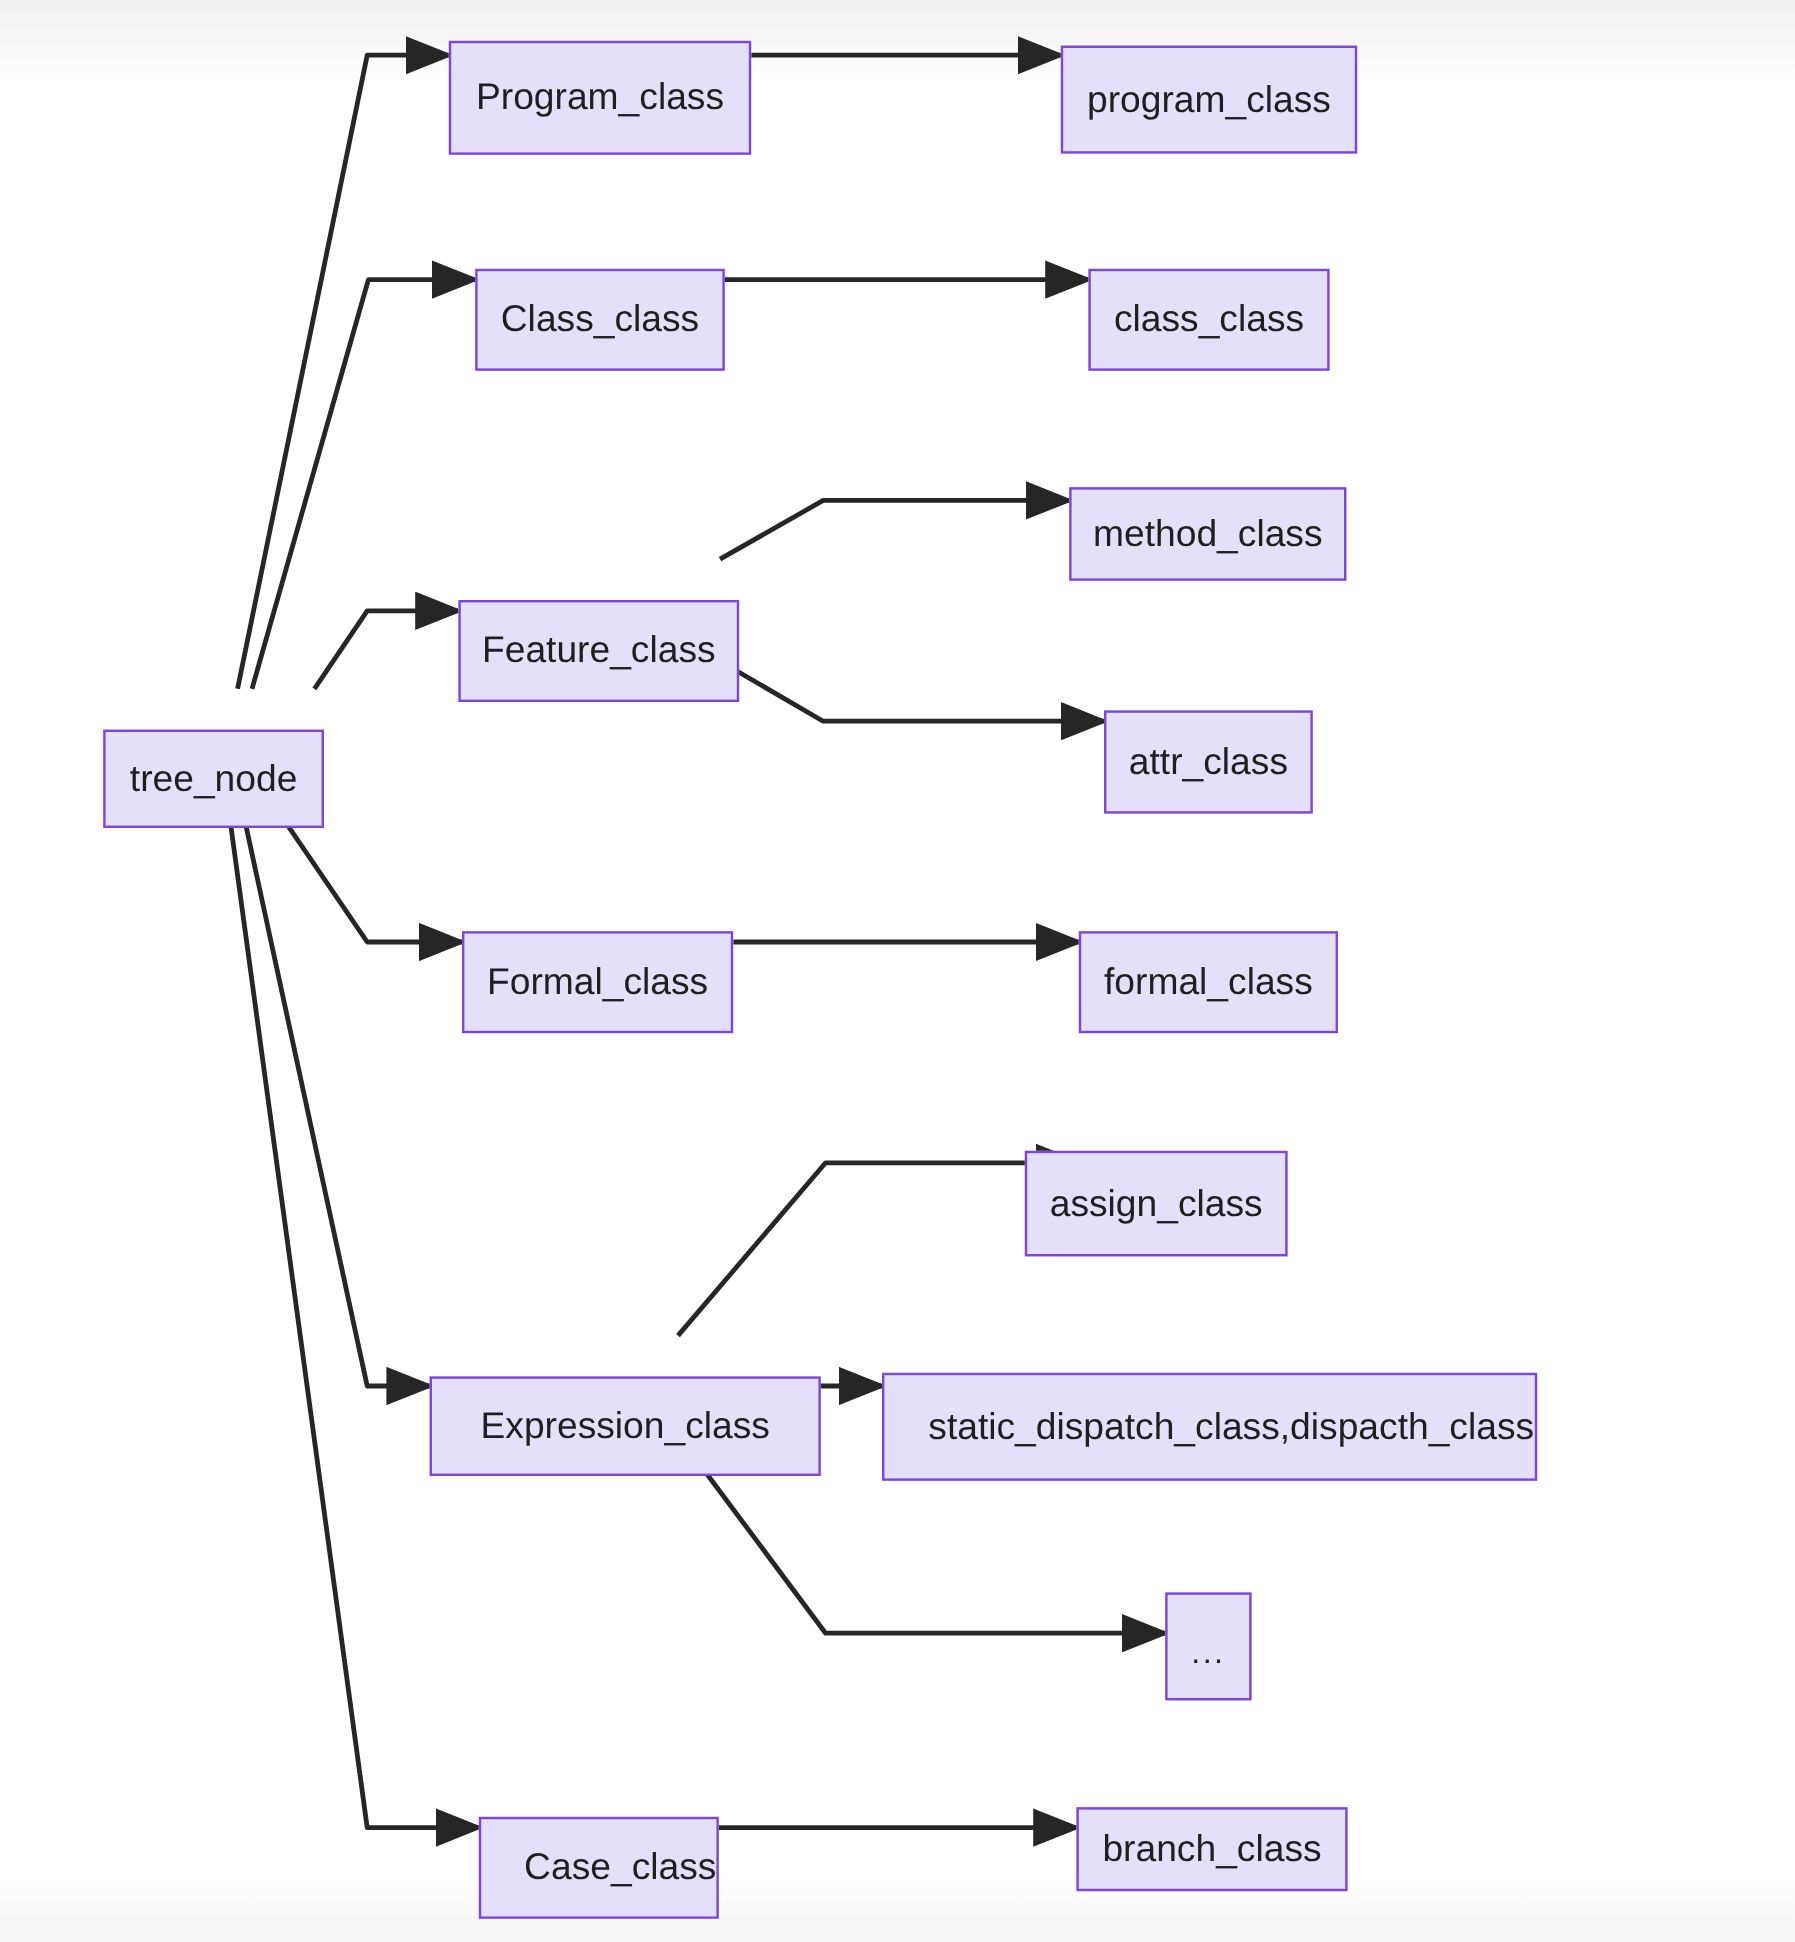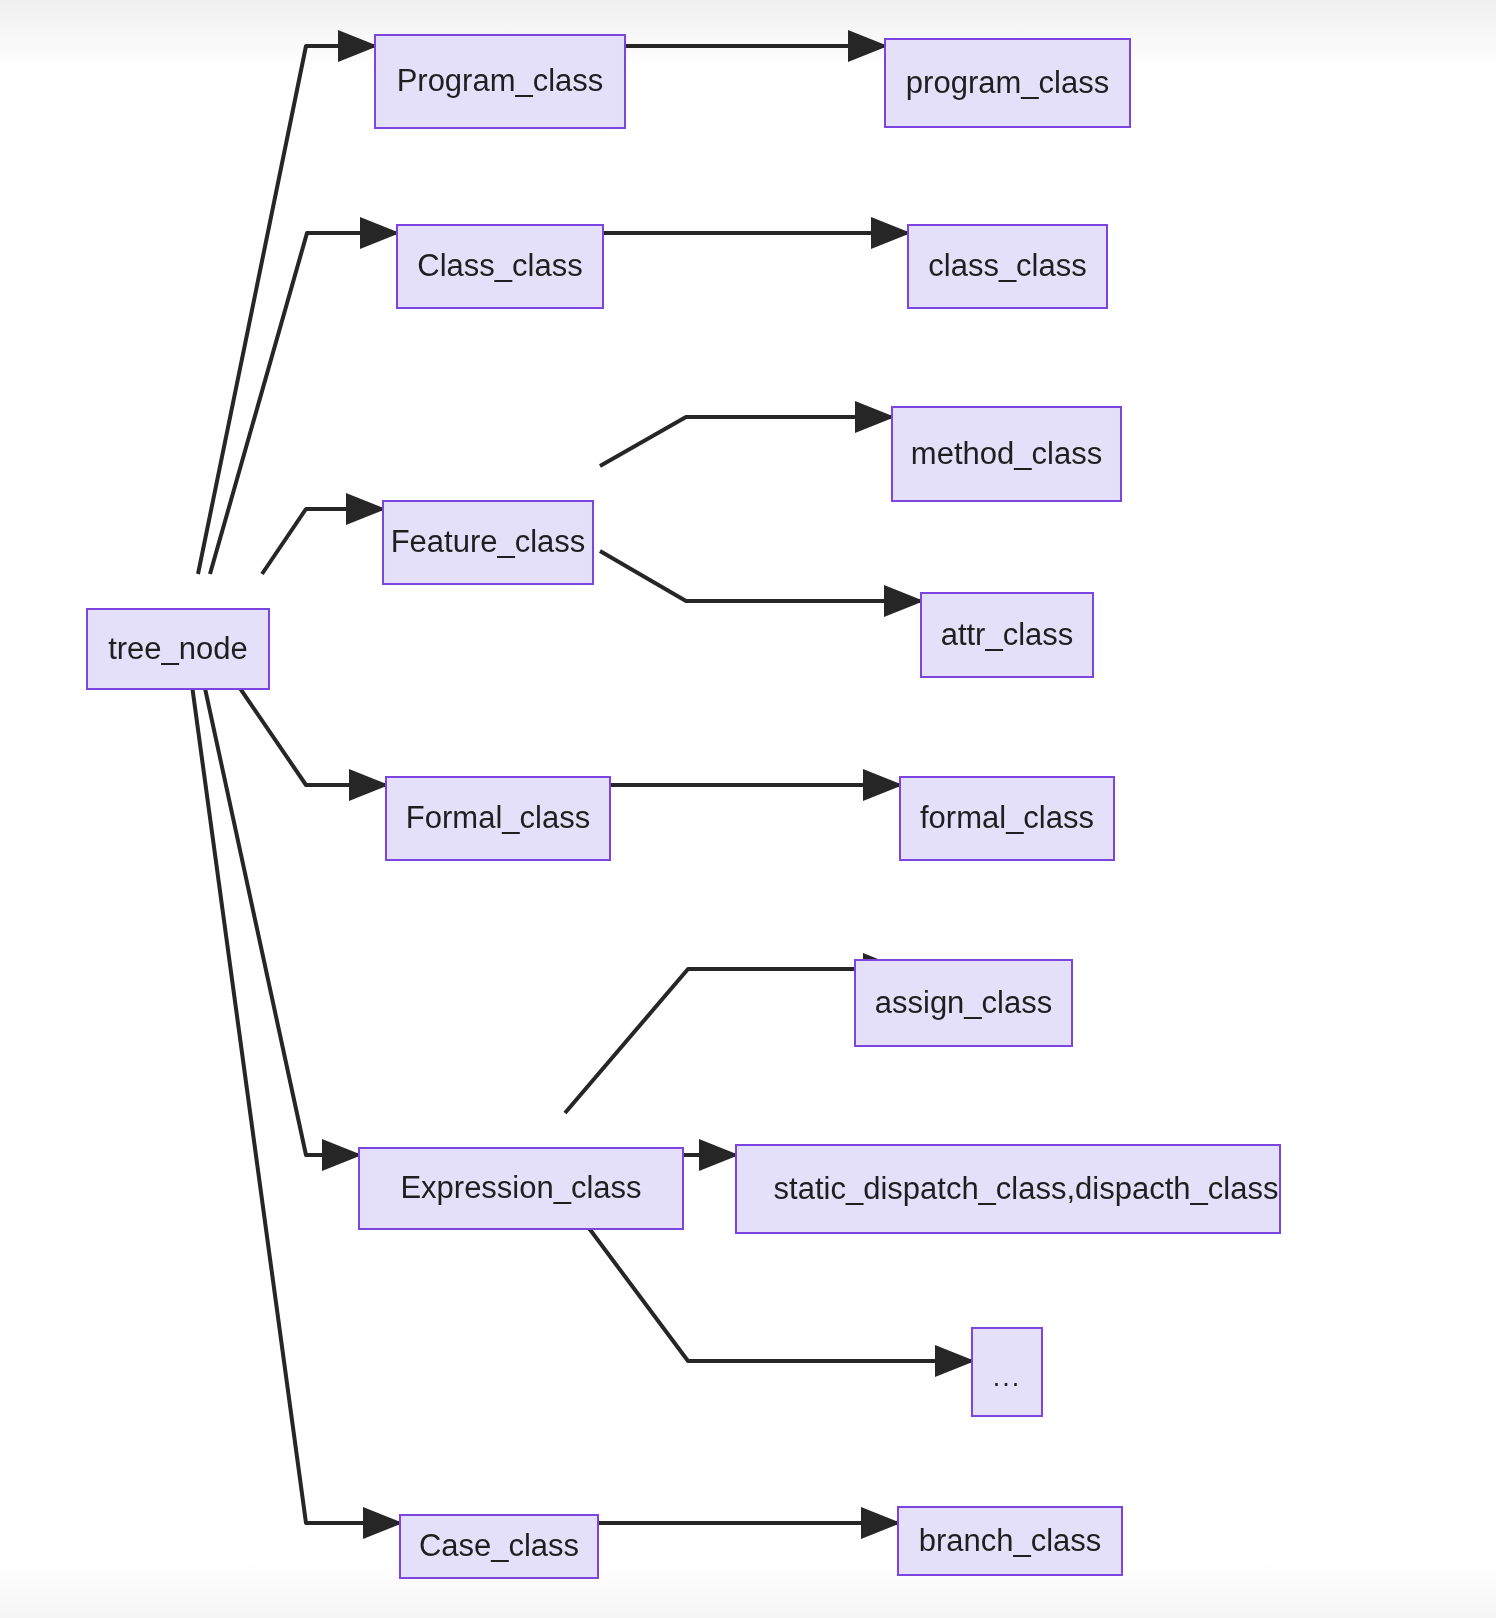--- a/index.html
+++ b/index.html
@@ -84,39 +84,39 @@
   <div id="nodes-group">
       <div class="node" style="left: 86px; top: 574px; width: 184px; height: 82px; background: rgb(228, 224, 250); border-color: rgb(124, 69, 224); color: rgb(31, 31, 31);">
         <span class="node-label">tree_node</span>
       </div>
       <div class="node" style="left: 374px; top: 0px; width: 252px; height: 95px; background: rgb(228, 224, 250); border-color: rgb(124, 69, 224); color: rgb(31, 31, 31);">
         <span class="node-label">Program_class</span>
       </div>
       <div class="node" style="left: 396px; top: 190px; width: 208px; height: 85px; background: rgb(228, 224, 250); border-color: rgb(124, 69, 224); color: rgb(31, 31, 31);">
         <span class="node-label">Class_class</span>
       </div>
-      <div class="node" style="left: 382px; top: 466px; width: 212px; height: 85px; background: rgb(228, 224, 250); border-color: rgb(124, 69, 224); color: rgb(31, 31, 31); align-items: center;">
+      <div class="node" style="left: 382px; top: 466px; width: 234px; height: 85px; background: rgb(228, 224, 250); border-color: rgb(124, 69, 224); color: rgb(31, 31, 31); align-items: center;">
         <span class="node-label">Feature_class</span>
       </div>
       <div class="node" style="left: 385px; top: 742px; width: 226px; height: 85px; background: rgb(228, 224, 250); border-color: rgb(124, 69, 224); color: rgb(31, 31, 31);">
         <span class="node-label">Formal_class</span>
       </div>
       <div class="node" style="left: 358px; top: 1113px; width: 326px; height: 83px; background: rgb(228, 224, 250); border-color: rgb(124, 69, 224); color: rgb(31, 31, 31);">
         <span class="node-label">Expression_class</span>
       </div>
-      <div class="node" style="left: 399px; top: 1480px; width: 200px; height: 65px; background: rgb(228, 224, 250); border-color: rgb(124, 69, 224); color: rgb(31, 31, 31);">
+      <div class="node" style="left: 399px; top: 1480px; width: 200px; height: 85px; background: rgb(228, 224, 250); border-color: rgb(124, 69, 224); color: rgb(31, 31, 31); justify-content: flex-end;">
         <span class="node-label">Case_class</span>
       </div>
       <div class="node" style="left: 884px; top: 4px; width: 247px; height: 90px; background: rgb(228, 224, 250); border-color: rgb(124, 69, 224); color: rgb(31, 31, 31);">
         <span class="node-label">program_class</span>
       </div>
       <div class="node" style="left: 907px; top: 190px; width: 201px; height: 85px; background: rgb(228, 224, 250); border-color: rgb(124, 69, 224); color: rgb(31, 31, 31);">
         <span class="node-label">class_class</span>
       </div>
-      <div class="node" style="left: 891px; top: 372px; width: 231px; height: 96px; background: rgb(228, 224, 250); border-color: rgb(124, 69, 224); color: rgb(31, 31, 31);">
+      <div class="node" style="left: 891px; top: 372px; width: 231px; height: 78px; background: rgb(228, 224, 250); border-color: rgb(124, 69, 224); color: rgb(31, 31, 31);">
         <span class="node-label">method_class</span>
       </div>
       <div class="node" style="left: 920px; top: 558px; width: 174px; height: 86px; background: rgb(228, 224, 250); border-color: rgb(124, 69, 224); color: rgb(31, 31, 31);">
         <span class="node-label">attr_class</span>
       </div>
       <div class="node" style="left: 899px; top: 742px; width: 216px; height: 85px; background: rgb(228, 224, 250); border-color: rgb(124, 69, 224); color: rgb(31, 31, 31);">
         <span class="node-label">formal_class</span>
       </div>
       <div class="node" style="left: 854px; top: 925px; width: 219px; height: 88px; background: rgb(228, 224, 250); border-color: rgb(124, 69, 224); color: rgb(31, 31, 31);">
         <span class="node-label">assign_class</span>

